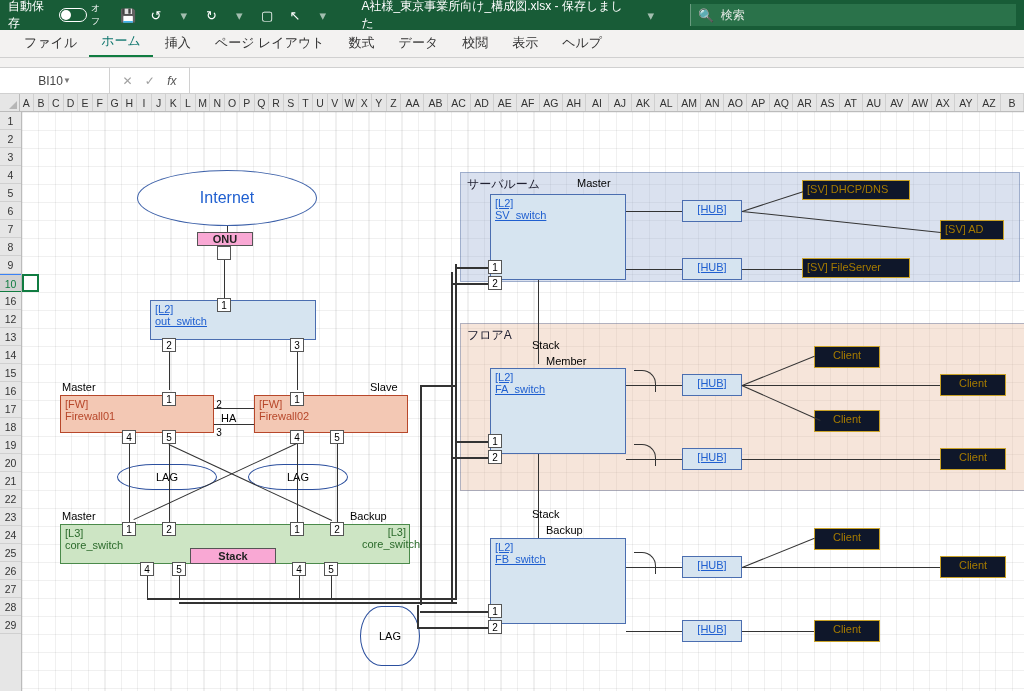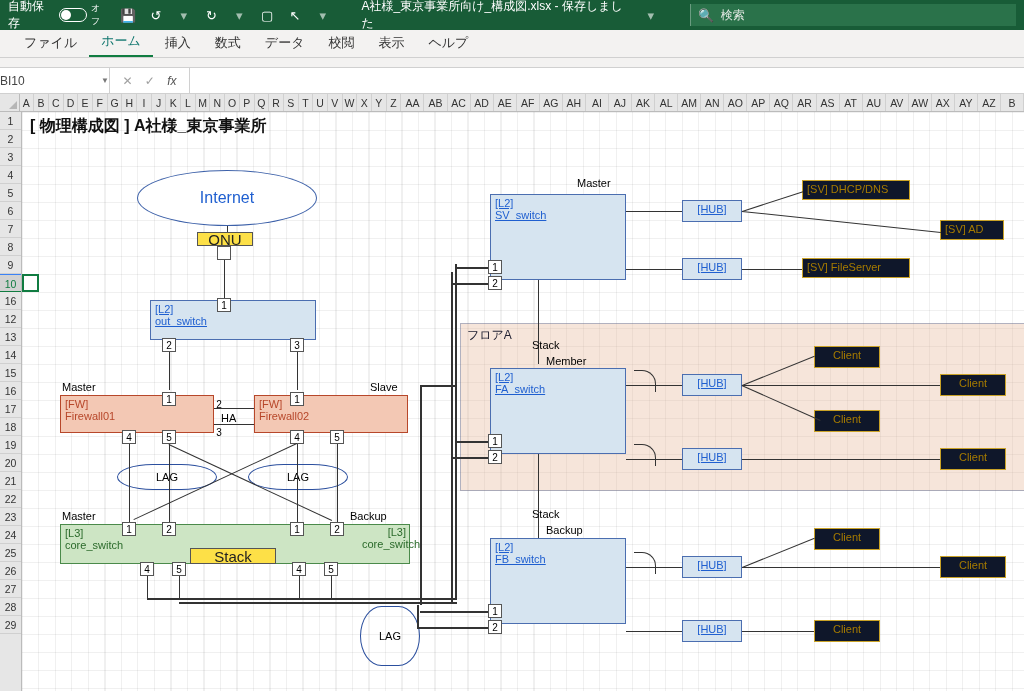--- a/index.html
+++ b/index.html
@@ -76,22 +76,22 @@
     border-bottom: 1px solid #d0d0d0;
   }
 
   
   .fxbar {
     height: 26px; display: flex; align-items: center;
     border-bottom: 1px solid #d0d0d0;
     font-size: 12px; color: #444;
   }
   .namebox {
-    width: 110px; padding: 0 0; height: 100%;
-    display: flex; align-items: center; justify-content: space-between;
+    width: 110px; padding: 0 12px; height: 100%;
+    display: flex; align-items: center; justify-content: center;
     border-right: 1px solid #d0d0d0;
   }
   .namebox .dd { font-size: 8px; color: #777; }
   .fx-controls {
     width: 80px; display: flex; align-items: center;
     justify-content: space-evenly; color: #a0a0a0;
     border-right: 1px solid #d0d0d0; height: 100%;
   }
   .fx { color: #555; font-style: italic; }
 
@@ -185,22 +185,22 @@
   .devbox.green { background:#cde5c4; color:#2b6a2b; border-color:#4a8a4a; }
   .devbox.yellow { background:#0f172a; color:#a57a00; border-color:#c9a227; }
 
   .tiny {
     position:absolute; background:#fff; border:1px solid #555;
     width:14px; height:14px; font-size:10px; text-align:center;
     line-height:13px; color:#000;
   }
   .smlbl { position:absolute; font-size:11px; color:#000; }
   .stackbox {
-    position:absolute; background:#fde047; border:1px solid #555;
-    font-size:15px; text-align:center;
+    position:absolute; background:#f9a8d4; border:1px solid #555;
+    font-size:11px; text-align:center;font-weight:bold;
   }
 
   
   .ln { position:absolute; background:#333; }
   .ln.h { height:1px; }
   .ln.v { width:1px; }
   .ln2 { position:absolute; background:#333; }
   .ln2.h { height:2px; }
   .ln2.v { width:2px; }
   
@@ -228,20 +228,21 @@
   <div class="searchbox">
     <span class="mag">🔍</span>
     <span class="ph">検索</span>
   </div>
 </div>
 
 <div class="ribbon">
   <div class="tab">ファイル</div>
   <div class="tab home">ホーム</div>
   <div class="tab">挿入</div>
+  <div class="tab">ページ レイアウト</div>
   <div class="tab">数式</div>
   <div class="tab">データ</div>
   <div class="tab">校閲</div>
   <div class="tab">表示</div>
   <div class="tab">ヘルプ</div>
 </div>
 <div class="ribbon-body"></div>
 
 <div class="fxbar">
   <div class="namebox">
@@ -342,22 +343,24 @@
       <div class="rownum">26</div>
       <div class="rownum">27</div>
       <div class="rownum">28</div>
       <div class="rownum">29</div>
     </div>
   <div class="grid">
     <div class="active-cell"></div>
   </div>
 
   <div class="diagram">
-    <div class="sheet-title">[ 物理構成図 ] A社様_東京事業所</div>
-
+
+    <div class="zone zone-server" style="left:438px; top:60px; width:560px; height:110px;">
+      <div class="zone-label">サーバルーム</div>
+    </div>
     <div class="zone zone-floorA" style="left:438px; top:211px; width:574px; height:168px;">
       <div class="zone-label">フロアA</div>
     </div>
 
     <div class="shape ellipse" style="left:115px; top:58px; width:180px; height:56px;">
       <span>Internet</span>
     </div>
     <div class="ln v" style="left:205px; top:114px; height:12px;"></div>
 
     <div class="stackbox" style="left:175px; top:120px; width:56px; height:14px; line-height:13px;"><span>ONU</span></div>

